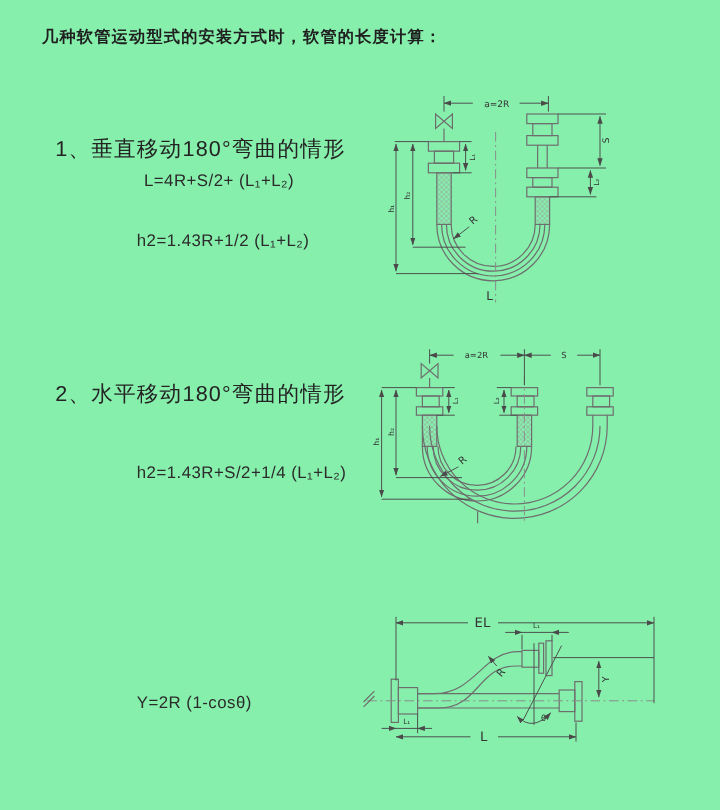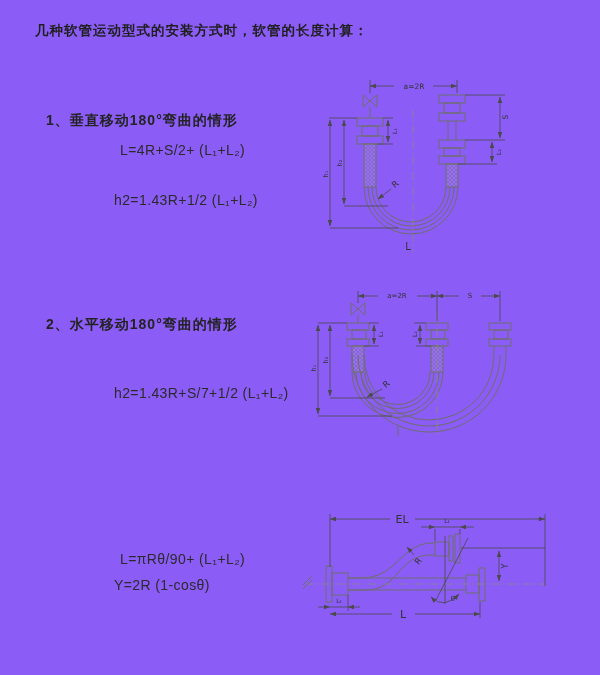--- a/index.html
+++ b/index.html
@@ -1,42 +1,41 @@
 <!DOCTYPE html>
 <html><head>
 <meta charset="utf-8">
 <style>
   html,body{margin:0;padding:0;background:#ffffff;}
-  .page{position:relative;width:600px;height:675px;background:#8b5cf6;overflow:hidden;
+  .page{position:relative;width:600px;height:675px;background:#86efac;overflow:hidden;
         font-family:"Liberation Sans","DejaVu Sans",sans-serif;color:#262626;}
   .title{position:absolute;left:35px;top:22px;font-size:13.5px;font-weight:700;letter-spacing:1px;color:#1f1f1f;}
-  .sec-heading{position:absolute;font-size:14px;font-weight:700;letter-spacing:1px;color:#232323;white-space:nowrap;}
+  .sec-heading{position:absolute;font-size:18px;font-weight:400;letter-spacing:1px;color:#232323;white-space:nowrap;}
   .formula{position:absolute;font-size:14px;letter-spacing:0.4px;color:#2b2b2b;white-space:nowrap;margin-left:44px;}
   svg{position:absolute;overflow:visible;}
   svg .s{stroke:#6e6e6e;fill:none;stroke-width:1;}
   svg .sf{stroke:#6e6e6e;stroke-width:1;}
   svg .d{stroke:#4a4a4a;fill:none;stroke-width:0.8;}
   svg .cl{stroke:#8a8a8a;fill:none;stroke-width:0.8;stroke-dasharray:8 3 1.5 3;}
   svg text{fill:#333;stroke:none;font-family:"DejaVu Sans",sans-serif;}
 </style>
 </head>
 <body>
 
 <div class="page">
 
   <div class="title">几种软管运动型式的安装方式时，软管的长度计算：</div>
 
   <div class="sec-heading" style="left:46px;top:112px">1、垂直移动180°弯曲的情形</div>
   <div class="formula" style="left:76px;top:142px">L=4R+S/2+ (L₁+L₂)</div>
   <div class="formula" style="left:70px;top:192px">h2=1.43R+1/2 (L₁+L₂)</div>
 
   <div class="sec-heading" style="left:46px;top:316px">2、水平移动180°弯曲的情形</div>
-  <div class="formula" style="left:70px;top:385px">h2=1.43R+S/7+1/2 (L₁+L₂)</div>
-
-  <div class="formula" style="left:76px;top:551px">L=πRθ/90+ (L₁+L₂)</div>
+  <div class="formula" style="left:70px;top:385px">h2=1.43R+S/2+1/4 (L₁+L₂)</div>
+
   <div class="formula" style="left:70px;top:577px">Y=2R (1-cosθ)</div>
 
   <svg style="left:313px;top:72px;width:277px;height:185px" viewBox="313 72 277 185">
     <defs>
       <marker id="a1" viewBox="0 0 10 10" refX="9.5" refY="5" markerWidth="8" markerHeight="8" orient="auto-start-reverse">
         <path d="M0,1.5 L10,5 L0,8.5 Z" fill="#4a4a4a"></path>
       </marker>
       <pattern id="hp1" width="4" height="4" patternUnits="userSpaceOnUse">
         <path d="M0,4 L4,0 M0,0 L4,4" stroke="#9a9a9a" stroke-width="0.5"></path>
       </pattern>

